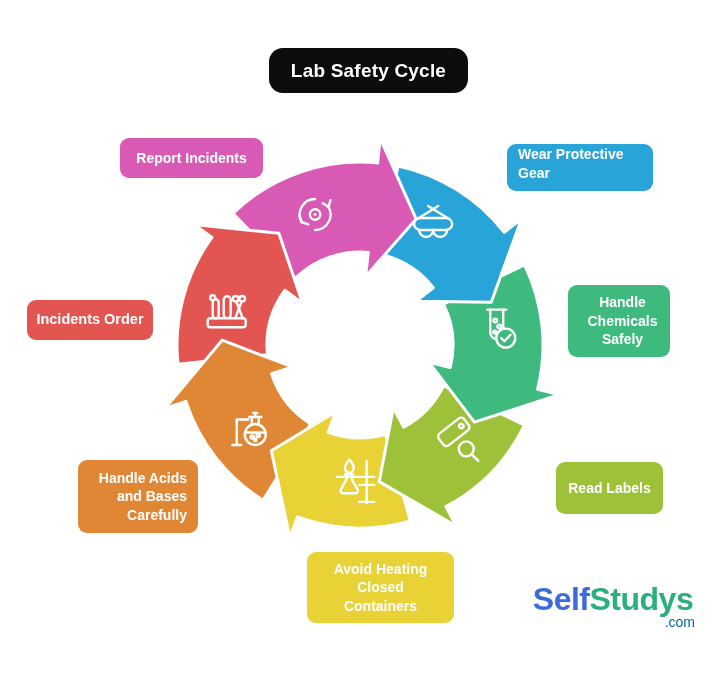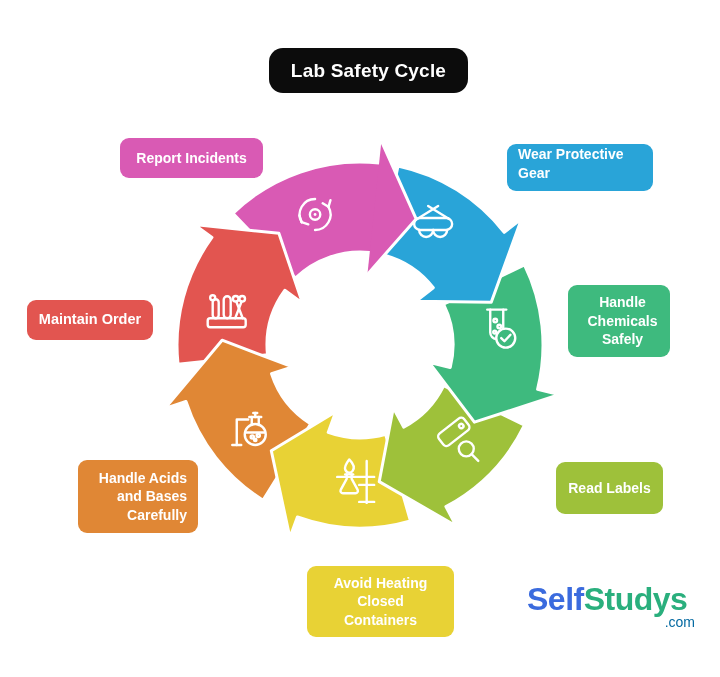--- a/index.html
+++ b/index.html
@@ -13,26 +13,26 @@
     letter-spacing:0.2px;
   }
   .lbl{
     position:absolute;border-radius:9px;color:#ffffff;font-weight:700;
     font-size:14px;line-height:1.32;display:flex;align-items:center;
     box-sizing:border-box;
   }
   #lbl-0{left:507px;top:144px;width:146px;height:47px;padding:4px 6px 12px 11px;text-align:left;}
   #lbl-1{left:568px;top:285px;width:102px;height:72px;padding:4px 4px 4px 11px;text-align:center;}
   #lbl-2{left:556px;top:462px;width:107px;height:52px;justify-content:center;text-align:center;}
-  #lbl-3{left:307px;top:566px;width:147px;height:71px;justify-content:center;text-align:center;padding:4px 26px;}
+  #lbl-3{left:307px;top:552px;width:147px;height:71px;justify-content:center;text-align:center;padding:4px 26px;}
   #lbl-4{left:78px;top:460px;width:120px;height:73px;justify-content:flex-end;text-align:right;padding:4px 11px 4px 4px;}
   #lbl-5{left:27px;top:300px;width:126px;height:40px;justify-content:center;text-align:center;font-size:14.5px;}
   #lbl-6{left:120px;top:138px;width:143px;height:40px;justify-content:center;text-align:center;}
   .brand{position:absolute;left:527px;top:582px;width:172px;}
-  .brand-line{font-size:32px;font-weight:700;letter-spacing:-0.5px;line-height:1.1;white-space:nowrap;}
+  .brand-line{font-size:32px;font-weight:700;letter-spacing:-0.5px;line-height:1.1;white-space:nowrap;text-align:center;}
   .brand-tld{text-align:right;font-size:14px;font-weight:400;margin-top:-3px;padding-right:4px;}
 </style>
 </head>
 <body>
 
 <div id="stage">
 
   <svg id="cycle-svg" width="720" height="677" viewBox="0 0 720 677">
     <defs>
       <g id="goggles-icon" stroke="#ffffff" stroke-width="2.4" stroke-linecap="round" stroke-linejoin="round">
@@ -125,21 +125,21 @@
       </g>
   </svg>
 
   <div class="title-box" style="background: rgb(12, 12, 12); color: rgb(255, 255, 255);">Lab Safety Cycle</div>
 
   <div class="lbl" id="lbl-0" style="background: rgb(41, 164, 216);">Wear Protective Gear</div>
   <div class="lbl" id="lbl-1" style="background: rgb(62, 186, 126);">Handle Chemicals Safely</div>
   <div class="lbl" id="lbl-2" style="background: rgb(158, 193, 58);">Read Labels</div>
   <div class="lbl" id="lbl-3" style="background: rgb(232, 210, 53);">Avoid Heating Closed Containers</div>
   <div class="lbl" id="lbl-4" style="background: rgb(224, 135, 53);">Handle Acids and Bases Carefully</div>
-  <div class="lbl" id="lbl-5" style="background: rgb(226, 85, 80);">Maintain Order</div>
+  <div class="lbl" id="lbl-5" style="background: rgb(226, 85, 80);">Incidents Order</div>
   <div class="lbl" id="lbl-6" style="background: rgb(217, 90, 180);">Report Incidents</div>
 
   <div class="brand">
     <div class="brand-line"><span id="brand-self" style="color: rgb(59, 107, 222);">Self</span><span id="brand-studys" style="color: rgb(42, 175, 125);">Studys</span></div>
     <div class="brand-tld" id="brand-tld" style="color: #0369a1;">.com</div>
   </div>
 
 </div>
 
 </body></html>

